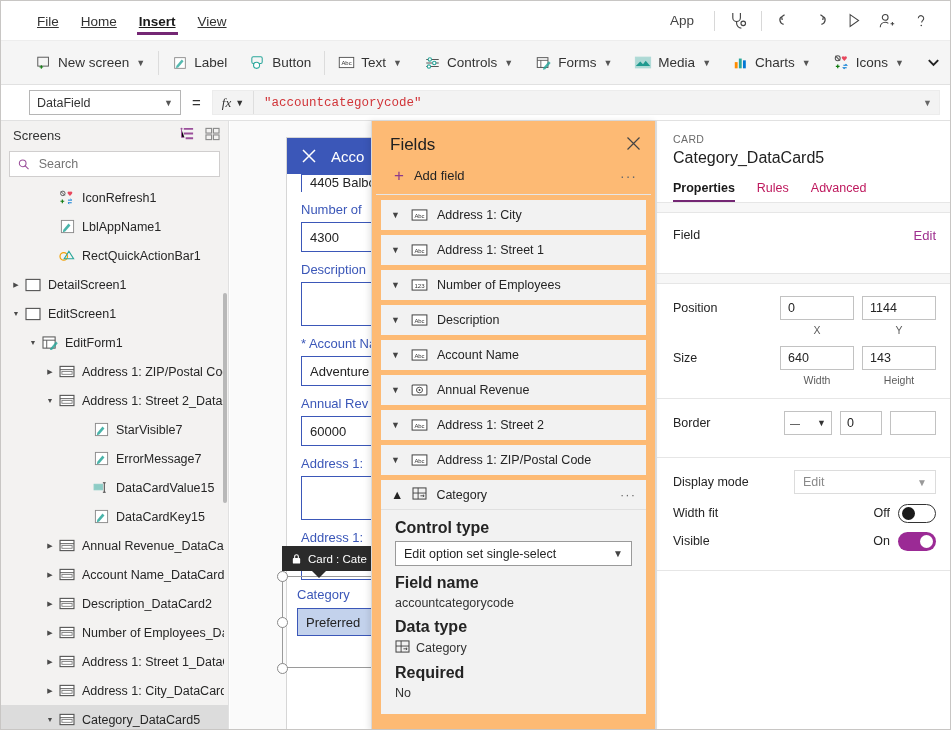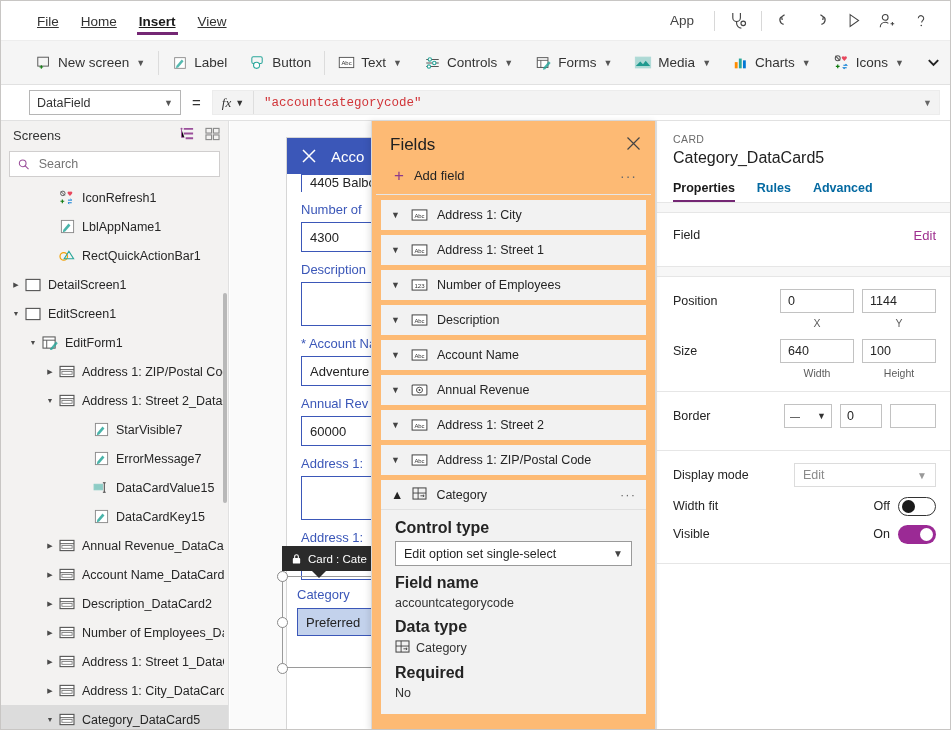--- a/index.html
+++ b/index.html
@@ -226,23 +226,22 @@
   .rightpanel {
     position: absolute; left: 655px; top: 120px; width: 296px; height: 610px;
     background: #ffffff; border-left: 1px solid #e1e1e1;
     display: flex; flex-direction: column;
   }
   .rp-head { padding: 12px 16px 0 16px; }
   .rp-kicker { font-size: 10.5px; color: #6b6b6b; letter-spacing: .4px; }
   .rp-name { font-size: 16px; color: #212121; margin-top: 4px; }
   .rp-tabs { display: flex; gap: 0; padding: 0 16px; margin-top: 9px; }
   .rp-tab {
-    font-size: 12.5px; color: #0369a1; padding: 5px 11px 7px 11px; position: relative;
+    font-size: 12.5px; color: #be185d; padding: 5px 11px 7px 11px; position: relative;
     cursor: default;
-    font-weight: bold;
   }
   .rp-tab:first-child { padding-left: 0; }
   .rp-tab.active { font-weight: bold; color: #1a1a1a; }
   .rp-tab.active::after {
     content: ""; position: absolute; left: 0; right: 11px; bottom: 0;
     height: 2.5px; background: #742774;
   }
   .rp-divider { height: 1px; background: #e6e6e6; }
   .rp-gap { height: 9px; background: #f7f7f7; }
   .rp-section { padding: 10px 16px 12px 16px; }
@@ -896,21 +895,21 @@
     <div class="rp-tabs">
       <div class="rp-tab active">Properties</div>
       <div class="rp-tab">Rules</div>
       <div class="rp-tab">Advanced</div>
     </div>
     <div class="rp-divider"></div>
     <div class="rp-gap"></div>
 
     <div class="rp-divider"></div>
     <div class="rp-section" style="padding-top:8px;padding-bottom:8px">
-      <div class="rp-row" style="margin-bottom:9px">
+      <div class="rp-row" style="margin-bottom:16px">
         <span class="lbl">Field</span>
         <span class="right">
             <span class="rp-link">Edit</span>
           </span>
       </div>
     </div>
     <div class="rp-divider"></div>
     <div class="rp-gap"></div>
     <div class="rp-divider"></div>
 
@@ -923,21 +922,21 @@
         </span>
       </div>
       <div class="subcap">
         <span>X</span>
         <span>Y</span>
       </div>
       <div class="rp-row">
         <span class="lbl">Size</span>
         <span class="right">
           <span class="nfield">640</span>
-          <span class="nfield">100</span>
+          <span class="nfield">143</span>
         </span>
       </div>
       <div class="subcap" style="margin-bottom:0">
         <span>Width</span>
         <span>Height</span>
       </div>
     </div>
     <div class="rp-divider"></div>
 
     <div class="rp-section">

